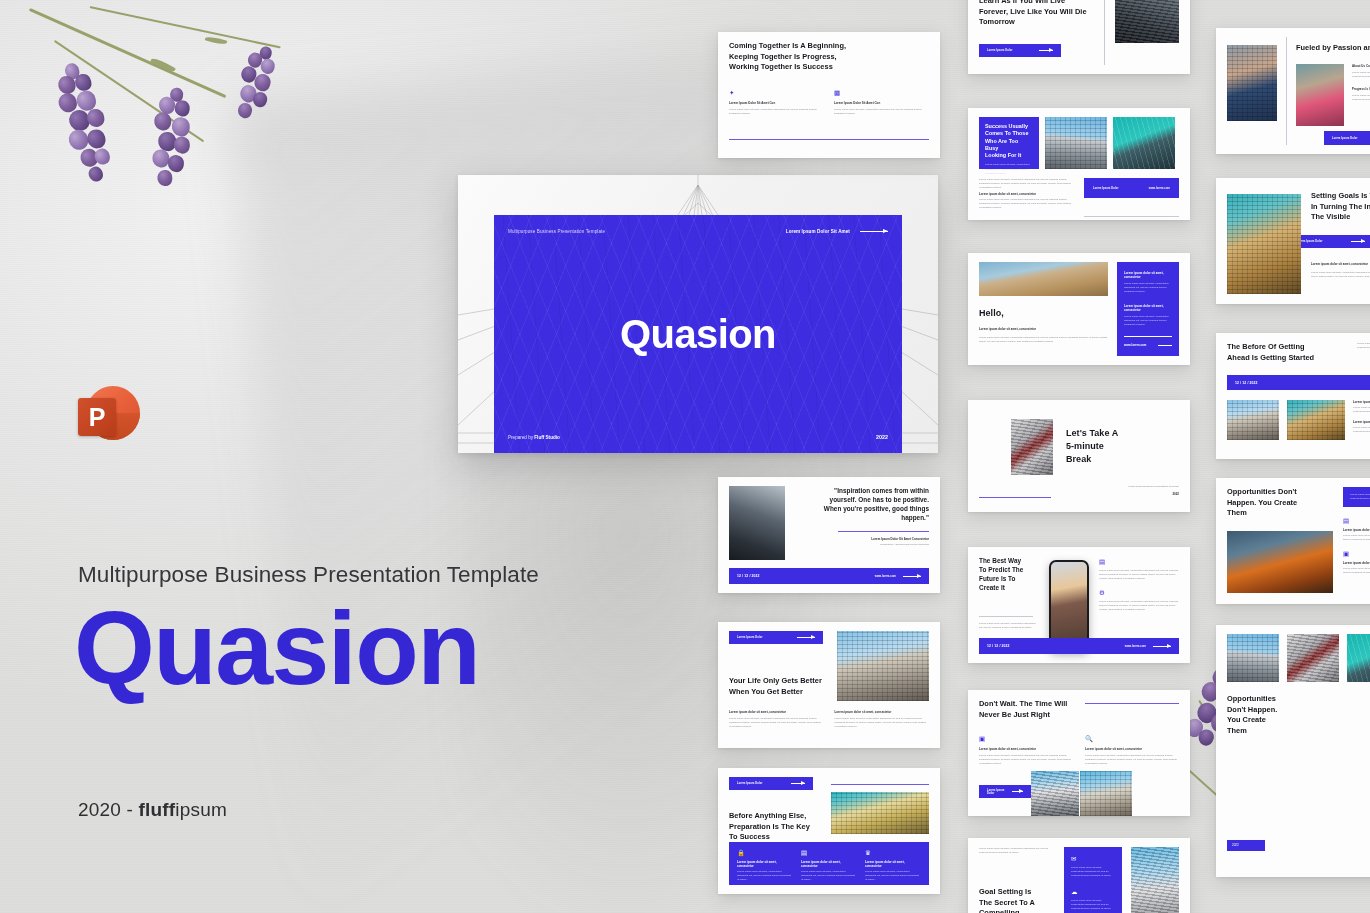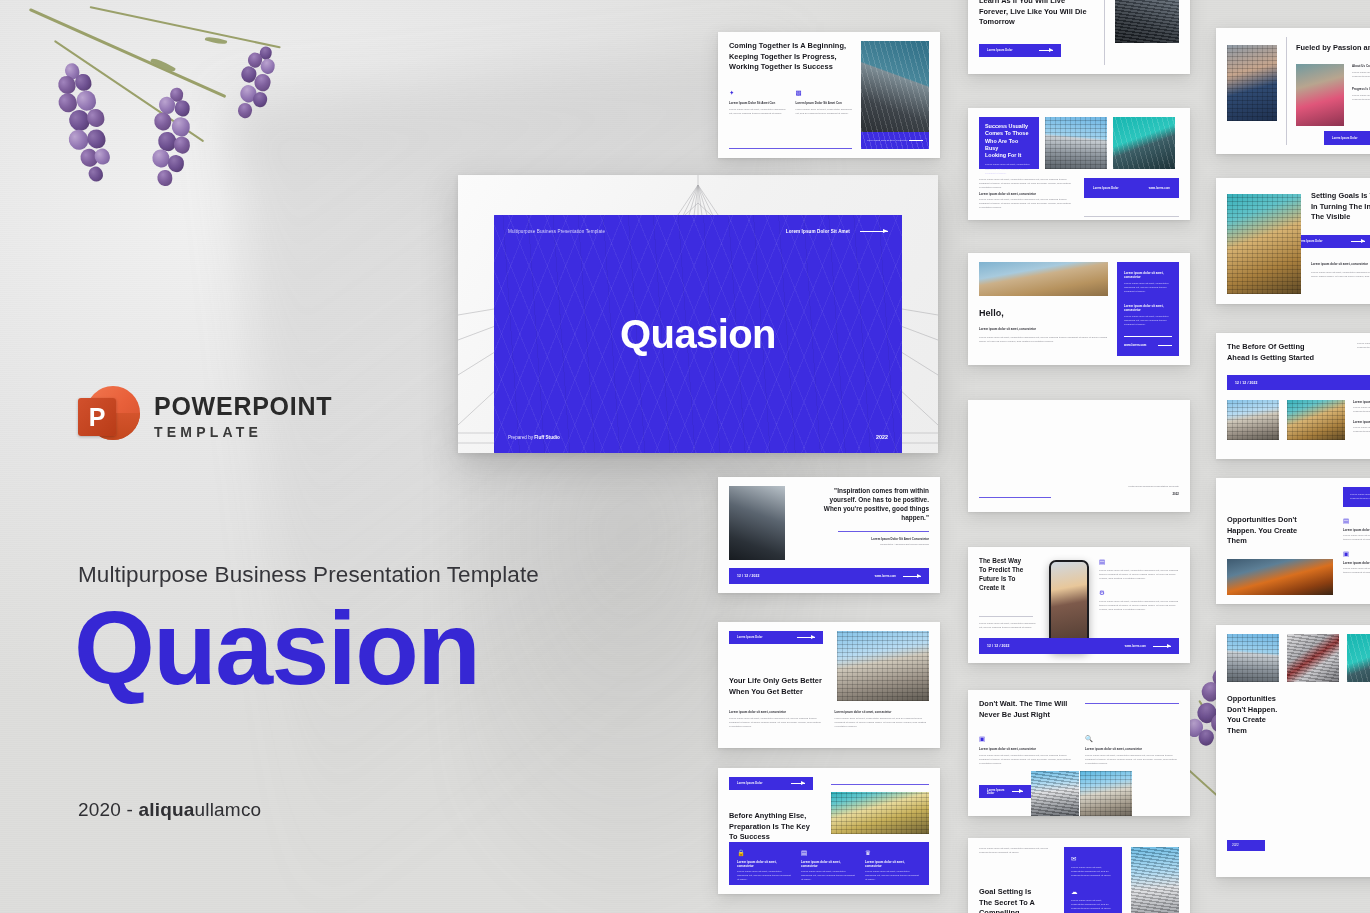--- a/index.html
+++ b/index.html
@@ -283,29 +283,25 @@
     <div class="bud" style="left:24px;top:49px;width:16px;height:17px;"></div>
     <div class="bud lt" style="left:6px;top:64px;width:15px;height:16px;"></div>
   </div>
 </div>
 
 <div id="ppt-logo">
   <div class="ppt-mark">
     <div class="ppt-circle"></div>
     <div class="ppt-square">P</div>
   </div>
-  <div>
-    <div class="ppt-text-main">POWERPOINT</div>
-    <div class="ppt-text-sub">TEMPLATE</div>
-  </div>
 </div>
 
 <div id="subtitle">Multipurpose Business Presentation Template</div>
 <div id="main-title">Quasion</div>
-<div id="credit"><span>2020 - </span><b>aliqua</b><span>ullamco</span></div>
+<div id="credit"><span>2020 - </span><b>fluff</b><span>ipsum</span></div>
 
 <div id="hero">
   <svg id="hero-lines" viewBox="0 0 480 278" preserveAspectRatio="none">
     <g stroke="#9a9a9e" stroke-width="0.5" fill="none" opacity="0.85">
       <line x1="240" y1="10" x2="60" y2="278"></line>
         <line x1="240" y1="10" x2="110" y2="278"></line>
       <line x1="240" y1="10" x2="160" y2="278"></line>
         <line x1="240" y1="10" x2="205" y2="278"></line>
       <line x1="240" y1="10" x2="275" y2="278"></line>
         <line x1="240" y1="10" x2="320" y2="278"></line>
@@ -335,21 +331,21 @@
     <div id="hero-title">Quasion</div>
     <div class="hero-bot">
       <div class="lt"><span>Prepared by </span><b>Fluff Studio</b></div>
       <div class="rt">2022</div>
     </div>
   </div>
 </div>
 
 <div class="slide" style="left:718px;top:32px;width:222px;height:126px;">
   <div class="s-pad">
-    <div class="flex" style="gap:9px;height:100%;">
+    <div class="flex" style="gap:9px;height:100%;flex-direction:column;">
       <div class="col" style="flex:1;">
         <div class="s-title" style="white-space:pre-line;">Coming Together Is A Beginning,
 Keeping Together Is Progress,
 Working Together Is Success</div>
         <div class="flex" style="gap:10px;margin-top:16px;">
           <div class="col" style="flex:1;">
             <div class="ico">✦</div>
             <div class="s-sub" style="margin-top:5px;">Lorem Ipsum Dolor Sit Amet Con</div>
             <div class="s-body" style="margin-top:3px;">Lorem ipsum dolor sit amet, consectetur adipiscing elit, sed do eiusmod tempor incididunt ut labore.</div>
           </div>
@@ -517,20 +513,26 @@
           <div class="s-sub w">www.lorem.com</div>
           <div class="ar" style="width:14px;height:1px;background:#fff;"></div>
         </div>
       </div>
     </div>
   </div>
 </div>
 
 <div class="slide" style="left:968px;top:400px;width:222px;height:112px;">
   <div class="s-pad">
+    <div class="flex" style="gap:13px;padding-left:32px;padding-top:10px;">
+      <div class="ph ph-redtower ph-striped" style="width:42px;height:56px;"></div>
+      <div class="s-title lg" style="white-space:pre-line;padding-top:8px;">Let's Take A
+5-minute
+Break</div>
+    </div>
     <div style="position:absolute;right:11px;bottom:16px;text-align:right;">
       <div class="s-body">Multipurpose Business Presentation Template</div>
       <div class="s-sub" style="margin-top:3px;">2022</div>
     </div>
     <div class="rule" style="position:absolute;left:11px;bottom:14px;width:72px;"></div>
   </div>
 </div>
 
 <div class="slide" style="left:968px;top:547px;width:222px;height:116px;">
   <div class="s-pad">
@@ -677,21 +679,21 @@
         <div class="s-sub" style="margin-top:6px;">Lorem ipsum dolor sit amet, consectetur</div>
         <div class="s-body" style="margin-top:2px;">Lorem ipsum dolor sit amet, consectetur adipiscing elit, sed do eiusmod tempor incididunt ut labore.</div>
       </div>
     </div>
   </div>
 </div>
 
 <div class="slide" style="left:1216px;top:478px;width:222px;height:126px;">
   <div class="s-pad">
     <div class="flex" style="gap:10px;height:100%;">
-      <div class="col" style="flex:1;margin-top:28px;">
+      <div class="col" style="flex:1;">
         <div class="s-title" style="white-space:pre-line;">Opportunities Don't
 Happen. You Create
 Them</div>
         <div class="ph ph-orangemt" style="margin-top:12px;height:62px;"></div>
       </div>
       <div class="col" style="width:84px;">
         <div class="bar" style="padding:6px 7px;">
           <div class="s-body w">Lorem ipsum dolor sit amet, consectetur adipiscing elit, sed do eiusmod tempor incididunt ut labore.</div>
         </div>
         <div class="ico" style="margin-top:10px;">▤</div>

